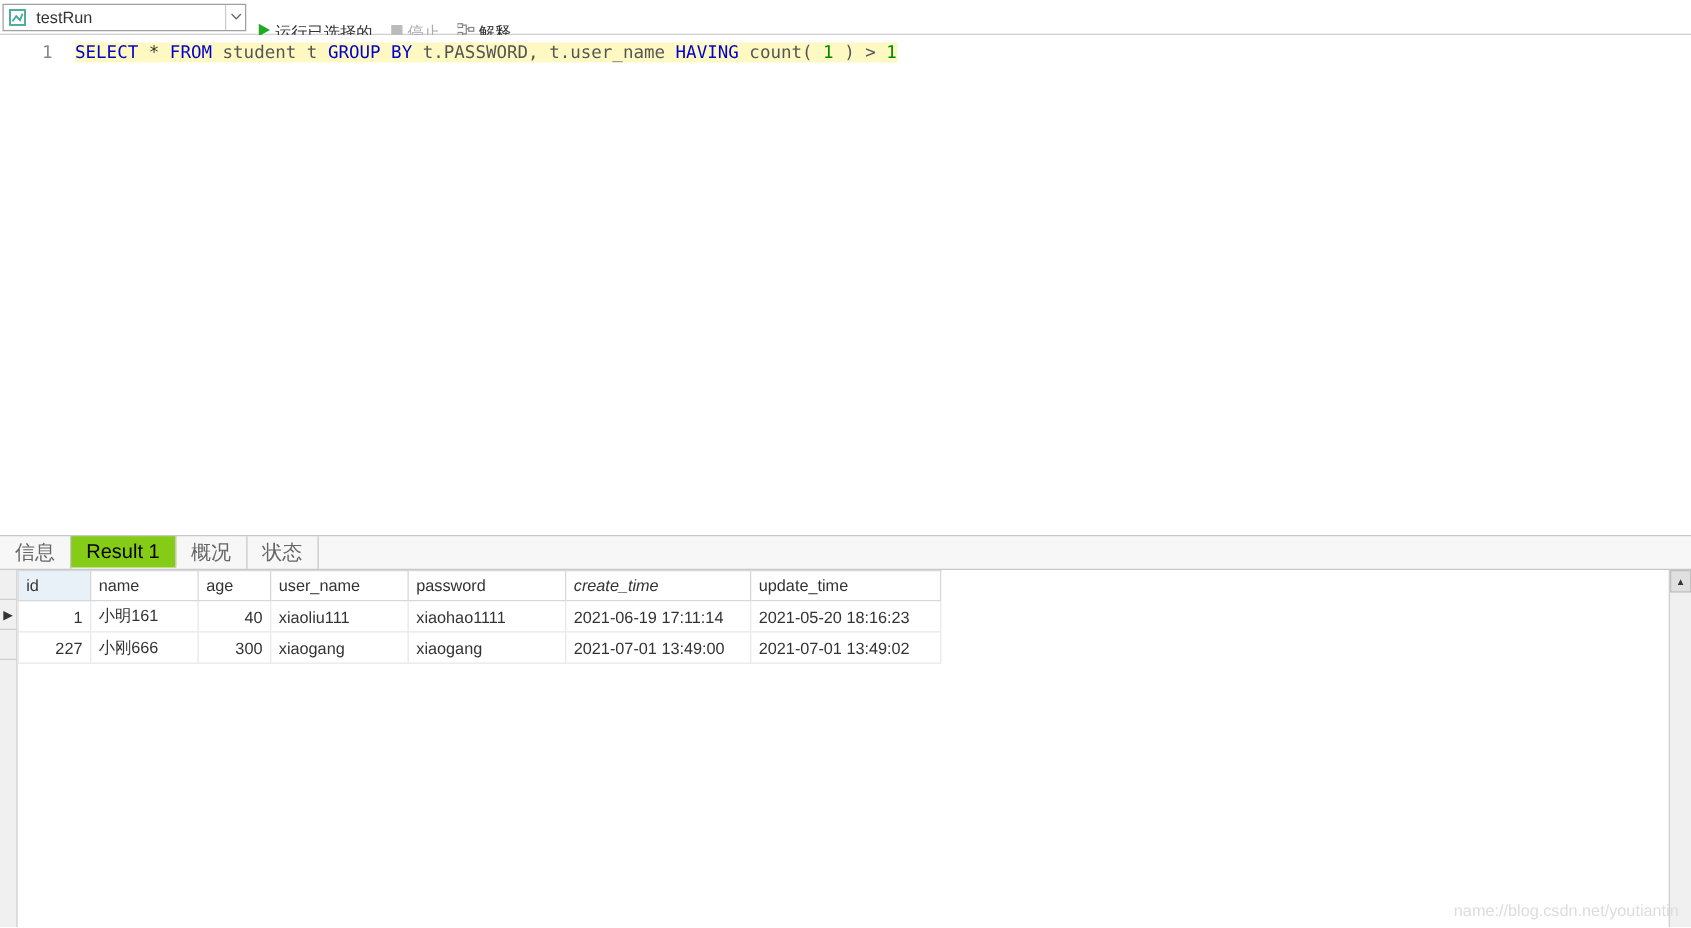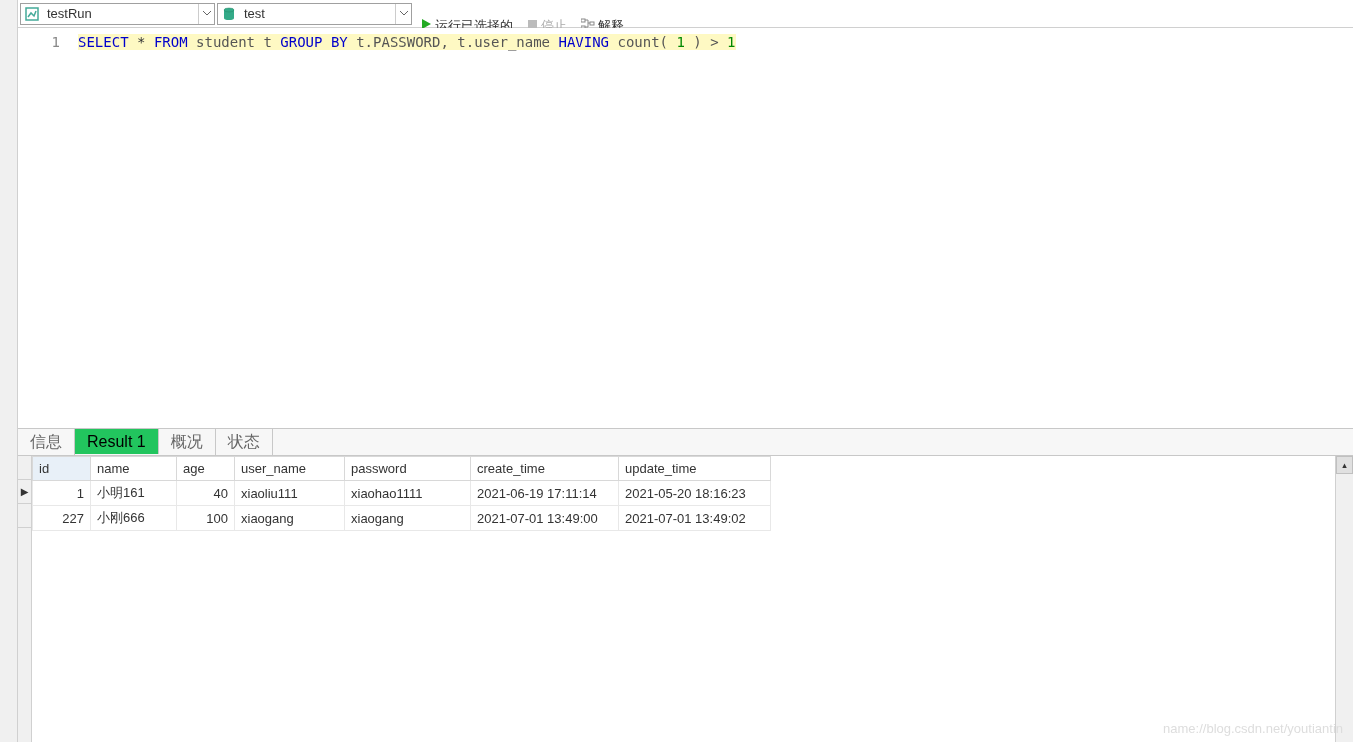--- a/index.html
+++ b/index.html
@@ -1,53 +1,53 @@
 <!DOCTYPE html>
 <html><head>
 <meta charset="utf-8">
 <style>
 * { box-sizing: border-box; margin: 0; padding: 0; }
 body { font-family: "Microsoft YaHei", Arial, sans-serif; font-size: 13px; background: #fff; color: #333; }
-.container { width: 1353px; height: 742px; display: flex; }
+.container { width: 1353px; height: 742px; display: flex; flex-direction: column; }
 .left-gutter { width: 18px; background: #f0f0f0; border-right: 1px solid #d0d0d0; }
 .main { flex: 1; display: flex; flex-direction: column; }
 .toolbar { display: flex; align-items: center; height: 28px; border-bottom: 1px solid #d0d0d0; padding: 2px 2px; gap: 2px; }
 .combo { display: flex; align-items: center; border: 1px solid #a0a0a0; height: 22px; background: #fff; position: relative; }
 .combo-icon { width: 16px; height: 16px; margin: 0 3px; display: flex; align-items: center; justify-content: center; }
 .combo-text { flex: 1; padding: 0 4px; font-size: 13px; }
 .combo-arrow { width: 16px; display: flex; align-items: center; justify-content: center; border-left: 1px solid #ccc; height: 100%; }
 .combo1 { width: 195px; }
 .combo2 { width: 195px; }
 .tb-btn { display: flex; align-items: center; gap: 3px; padding: 0 6px; height: 22px; cursor: pointer; font-size: 13px; margin-top: 24px; }
 .tb-btn.disabled { color: #aaa; }
 .editor-area { flex: 0 0 400px; display: flex; background: #fff; position: relative; }
 .line-gutter { width: 60px; background: #fff; text-align: right; padding-right: 18px; padding-top: 6px; color: #888; font-family: Consolas, monospace; font-size: 14px; }
 .code-area { flex: 1; padding-top: 6px; font-family: Consolas, monospace; font-size: 14px; white-space: pre; }
 .sql-line { background: #fef9c3; display: inline; }
 .kw { color: #0000cc; }
 .ident { color: #555; }
 .num { color: #008800; }
 .tabs-row { display: flex; border-top: 1px solid #c8c8c8; border-bottom: 1px solid #c8c8c8; background: #f7f7f7; height: 28px; }
 .tab { padding: 4px 12px; border-right: 1px solid #c8c8c8; font-size: 16px; cursor: pointer; display: flex; align-items: center; color: #666; }
-.tab.active { background: #22c55e; color: #000; border-top: 1px solid #c8c8c8; border-left: 1px solid #c8c8c8; position: relative; top: -1px; margin-left: -1px; }
+.tab.active { background: #84cc16; color: #000; border-top: 1px solid #c8c8c8; border-left: 1px solid #c8c8c8; position: relative; top: -1px; margin-left: -1px; }
 .result-area { flex: 1; display: flex; position: relative; overflow: hidden; }
 .result-scroll { flex: 1; overflow: auto; }
 .row-gutter { width: 14px; background: #f0f0f0; border-right: 1px solid #d0d0d0; display: flex; flex-direction: column; }
 .row-marker { height: 24px; display: flex; align-items: center; justify-content: center; font-size: 10px; border-bottom: 1px solid #d0d0d0;}
 table { border-collapse: collapse; font-size: 13px; }
 th { text-align: left; font-weight: normal; padding: 3px 6px; border: 1px solid #d8d8d8; background: #fff; height: 24px; margin-top: 24px; }
 th.sel { background: #e8f0f8; }
 td { padding: 3px 6px; border: 1px solid #e8e8e8; height: 24px; white-space: nowrap; overflow: hidden; }
 td.num-cell { text-align: right; }
 .col-id { width: 58px; }
 .col-name { width: 86px; }
 .col-age { width: 58px; }
 .col-user { width: 110px; }
 .col-pass { width: 126px; }
-.col-create { width: 148px; }
+.col-create { width: 148px; font-style: italic; }
 .col-update { width: 152px; }
 .vscroll { width: 18px; background: #f0f0f0; border-left: 1px solid #d0d0d0; display: flex; flex-direction: column; }
 .vscroll-arrow { height: 18px; display: flex; align-items: center; justify-content: center; background: #e0e0e0; border: 1px solid #c0c0c0; font-size: 9px; }
 .vscroll-track { flex: 1; }
 .watermark { position: absolute; right: 10px; bottom: 6px; color: #ddd; font-size: 13px; font-family: Arial; pointer-events: none; }
 </style>
 </head>
 <body>
 
 <div class="container">
@@ -55,35 +55,20 @@
   <div class="main">
     <div class="toolbar">
       <div class="combo combo1">
         <span class="combo-icon">
           <svg width="14" height="14" viewBox="0 0 14 14">
               <rect x="1" y="1" width="12" height="12" fill="#fff" stroke="#4a9" stroke-width="1.5"></rect>
               <path d="M3 10 L6 6 L9 9 L11 4" stroke="#4a9" stroke-width="1.5" fill="none"></path>
             </svg>
         </span>
         <span class="combo-text">testRun</span>
-        <span class="combo-arrow">
-          <svg width="8" height="5">
-              <path d="M0 0 L4 4 L8 0" fill="none" stroke="#666"></path>
-            </svg>
-        </span>
-      </div>
-      <div class="combo combo2">
-        <span class="combo-icon">
-          <svg width="14" height="14" viewBox="0 0 14 14">
-              <ellipse cx="7" cy="3" rx="5" ry="2" fill="#3a8"></ellipse>
-              <path d="M2 3 v8 a5 2 0 0 0 10 0 v-8" fill="#3a8"></path>
-              <ellipse cx="7" cy="3" rx="5" ry="2" fill="none" stroke="#286" stroke-width="0.5"></ellipse>
-            </svg>
-        </span>
-        <span class="combo-text">test</span>
         <span class="combo-arrow">
           <svg width="8" height="5">
               <path d="M0 0 L4 4 L8 0" fill="none" stroke="#666"></path>
             </svg>
         </span>
       </div>
       <div class="tb-btn">
         <span>
           <svg width="12" height="12">
               <path d="M2 1 L11 6 L2 11 Z" fill="#2a2"></path>
@@ -151,21 +136,21 @@
               <td>小明161</td>
               <td class="num-cell">40</td>
               <td>xiaoliu111</td>
               <td>xiaohao1111</td>
               <td>2021-06-19 17:11:14</td>
               <td>2021-05-20 18:16:23</td>
             </tr>
             <tr>
               <td class="num-cell">227</td>
               <td>小刚666</td>
-              <td class="num-cell">100</td>
+              <td class="num-cell">300</td>
               <td>xiaogang</td>
               <td>xiaogang</td>
               <td>2021-07-01 13:49:00</td>
               <td>2021-07-01 13:49:02</td>
             </tr>
           </tbody>
         </table>
       </div>
       <div class="vscroll">
         <div class="vscroll-arrow">▴</div>

